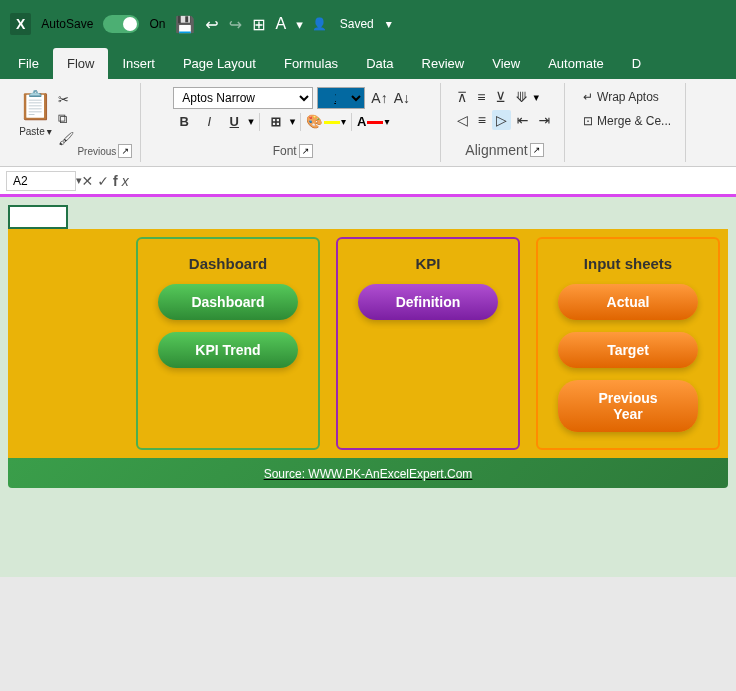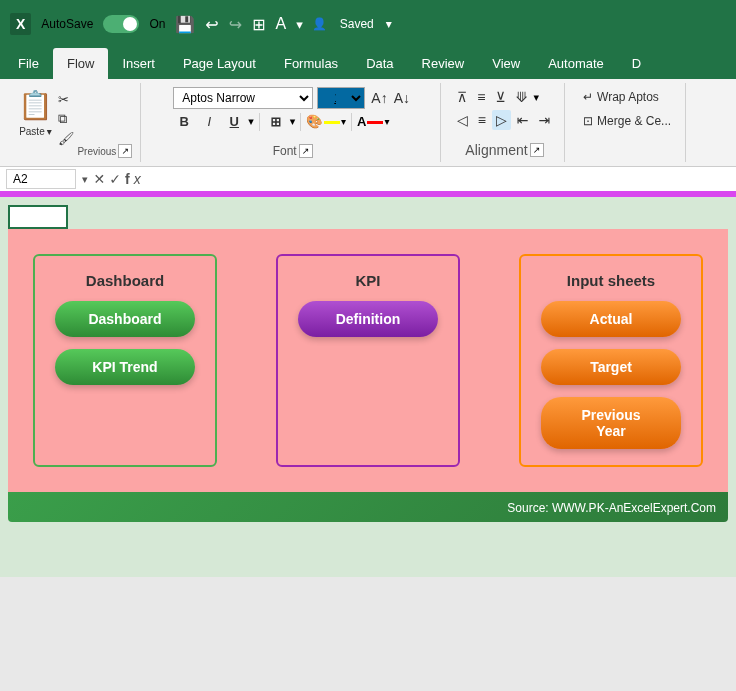--- a/index.html
+++ b/index.html
@@ -211,23 +211,23 @@
       gap: 4px;
       padding: 3px 6px;
       white-space: nowrap;
     }
 
     
     .formula-bar {
       display: flex;
       align-items: center;
       background: white;
-      border-bottom: 6px solid #d946ef;
+      border-bottom: 3px solid #d946ef;
       padding: 3px 6px;
-      gap: 6px;
+      gap: 0;
       height: 30px;
     }
     .cell-ref {
       border: 1px solid #d0d0d0;
       padding: 2px 6px;
       font-size: 12px;
       width: 70px;
       background: white;
     }
     .formula-icons { display: flex; gap: 4px; color: #555; font-size: 14px; }
@@ -261,25 +261,25 @@
       background: white;
       border: 2px solid #217346;
       width: 60px;
       height: 24px;
       display: block;
       margin: 0;
     }
 
     
     .dashboard-content {
-      background: #fca5a5;
-      padding: 25px;
+      background: #eab308;
+      padding: 8px;
       display: flex;
       gap: 16px;
-      justify-content: space-between;
+      justify-content: flex-end;
       flex-wrap: wrap;
     }
     .section-box {
       border-radius: 6px;
       padding: 16px 20px;
       display: flex;
       flex-direction: column;
       align-items: center;
       gap: 12px;
       min-width: 160px;
@@ -318,22 +318,23 @@
       box-shadow: 0 3px 6px rgba(0,0,0,0.2);
     }
     .nav-btn.purple {
       background: linear-gradient(to bottom, #b04fd1, #7b1fa2);
       box-shadow: 0 3px 6px rgba(0,0,0,0.2);
     }
 
     .sheet-footer {
       background: linear-gradient(135deg, #3a9e4a, #2d7a3a);
       padding: 6px 12px;
-      text-align: right;
+      text-align: center;
       border-radius: 0 0 4px 4px;
+      text-decoration: underline;
     }
     .sheet-footer-text {
       color: white;
       font-size: 12px;
     }
 
     .ribbon-corner-btn {
       width: 14px;
       height: 14px;
       border: 1px solid #aaa;

